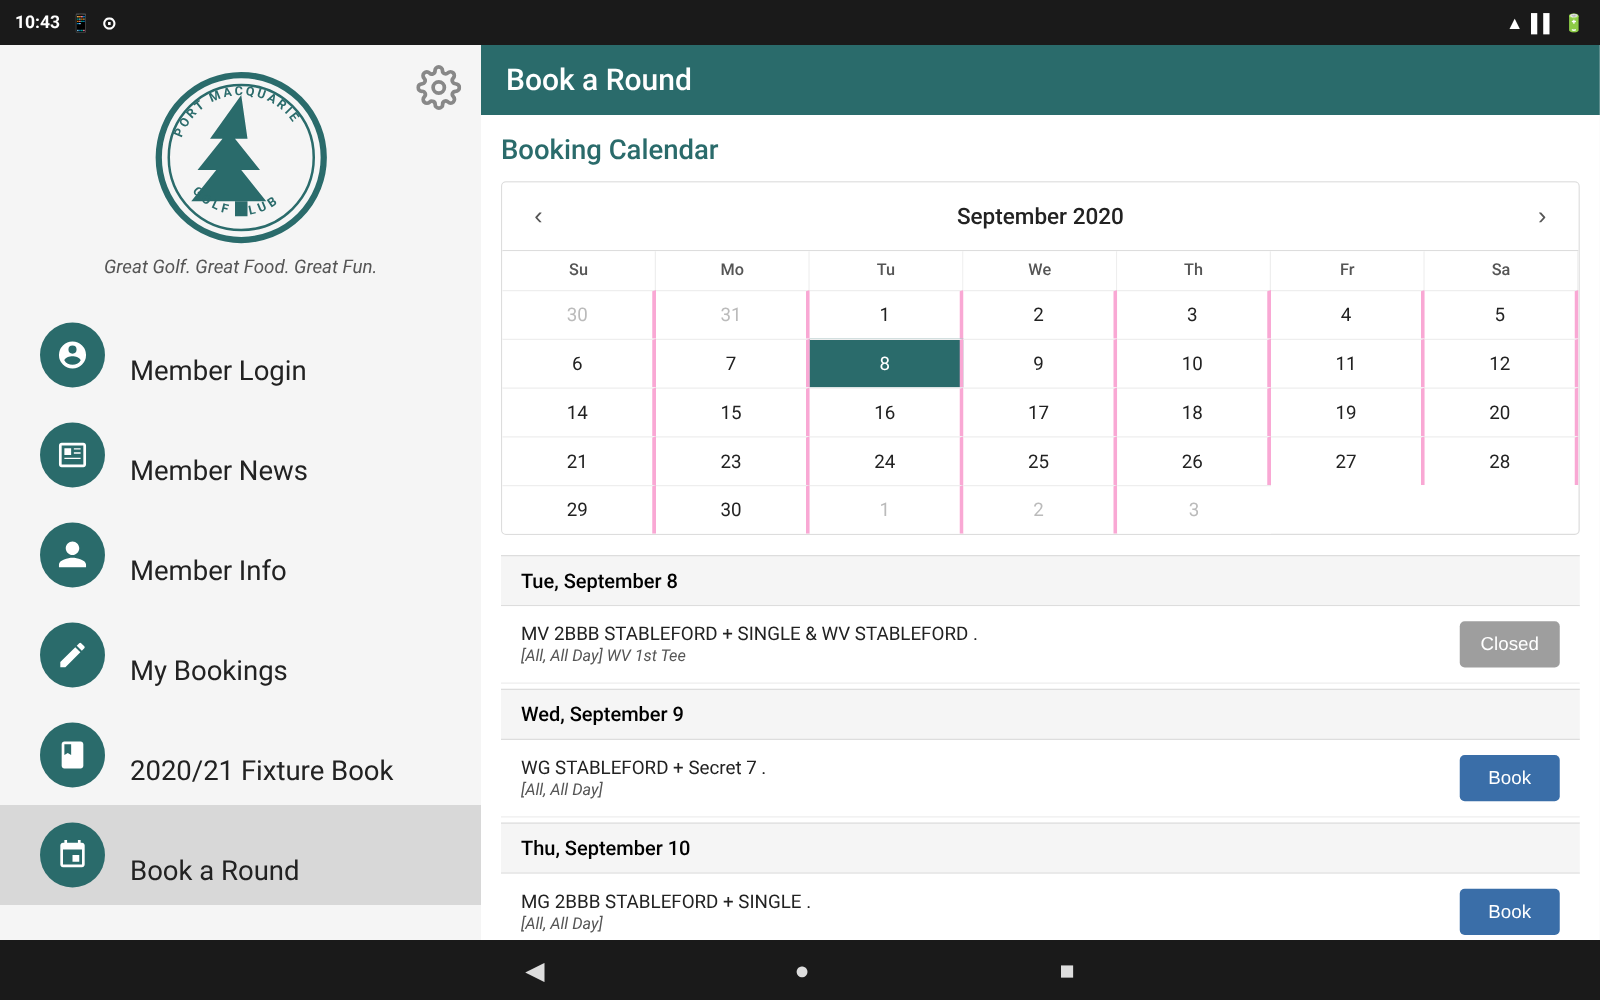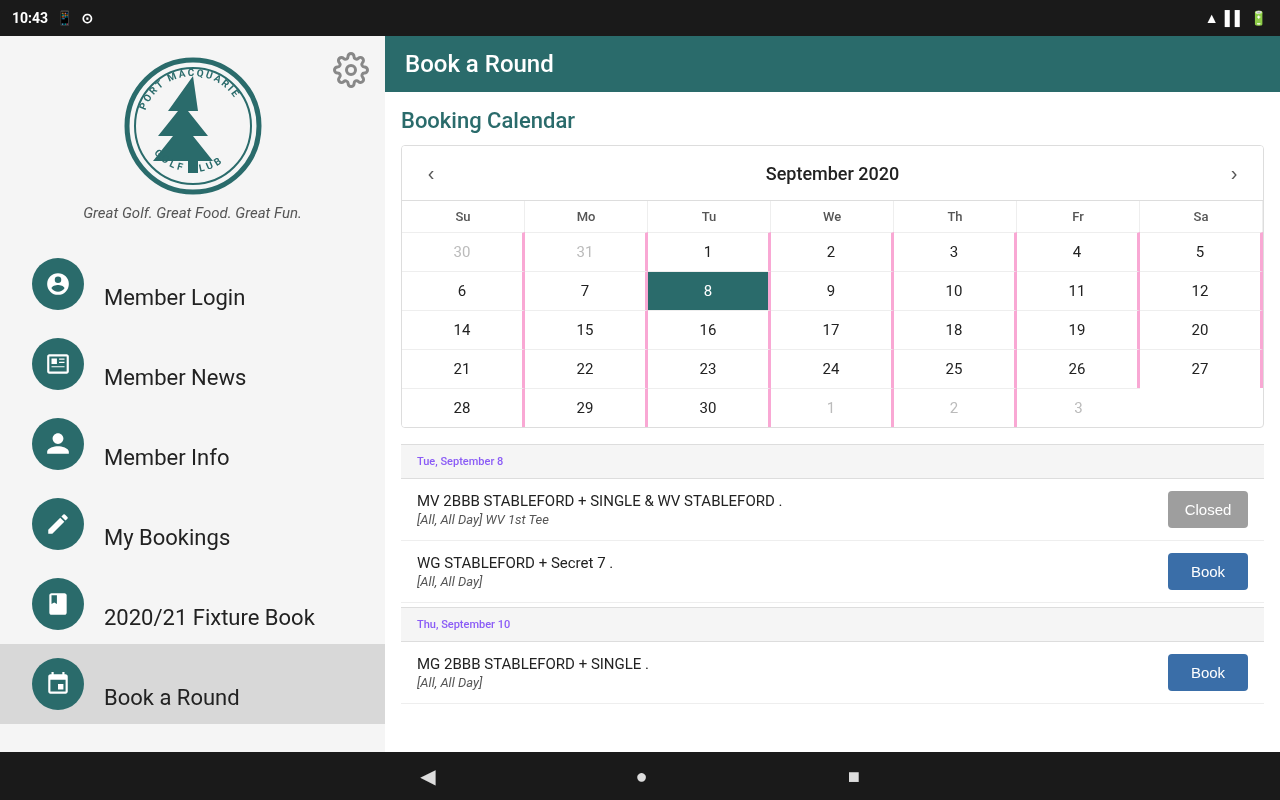--- a/index.html
+++ b/index.html
@@ -193,23 +193,23 @@
       cursor: pointer;
     }
     .cal-cell:last-child { border-right: none; }
     .cal-cell.other-month { color: #bbb; }
     .cal-cell.selected { background: #2a6b6b; color: white; border-radius: 0; }
 
     
     .event-day-header {
       background: #f5f5f5;
       padding: 10px 16px;
-      font-size: 11px;
+      font-size: 16px;
       font-weight: 500;
-      color: #8b5cf6;
+      color: #000000;
       border-top: 1px solid #ddd;
       border-bottom: 1px solid #ddd;
       margin-top: 4px;
     }
 
     .event-item {
       display: flex;
       align-items: center;
       justify-content: center;
       padding: 12px 16px;
@@ -415,21 +415,20 @@
 
           <div class="cal-cell">14</div>
           <div class="cal-cell">15</div>
           <div class="cal-cell">16</div>
           <div class="cal-cell">17</div>
           <div class="cal-cell">18</div>
           <div class="cal-cell">19</div>
 
           <div class="cal-cell">20</div>
           <div class="cal-cell">21</div>
-          <div class="cal-cell">22</div>
           <div class="cal-cell">23</div>
           <div class="cal-cell">24</div>
           <div class="cal-cell">25</div>
           <div class="cal-cell">26</div>
 
           <div class="cal-cell">27</div>
           <div class="cal-cell">28</div>
           <div class="cal-cell">29</div>
           <div class="cal-cell">30</div>
           <div class="cal-cell other-month">1</div>
@@ -447,20 +446,23 @@
           <div class="event-info">
             <div class="event-title">MV 2BBB STABLEFORD + SINGLE &amp; WV STABLEFORD .</div>
             <div class="event-sub">
               <span>[All, All Day]</span>
               <span>WV 1st Tee</span>
             </div>
           </div>
           <button class="btn-closed">Closed</button>
         </div>
 
+        <div class="event-day-header">
+          <span>Wed, September 9</span>
+        </div>
         <div class="event-item">
           <div class="event-info">
             <div class="event-title">WG STABLEFORD + Secret 7 .</div>
             <div class="event-sub">
               <span>[All, All Day]</span>
             </div>
           </div>
           <button class="btn-book">Book</button>
         </div>
 

